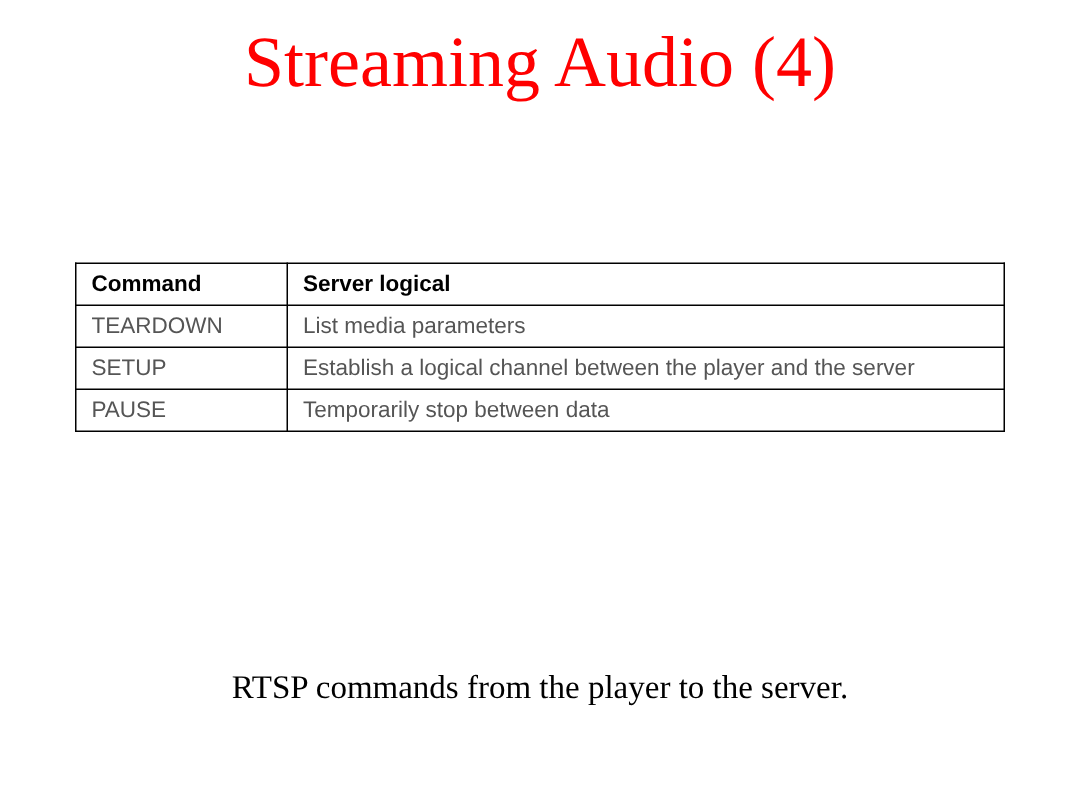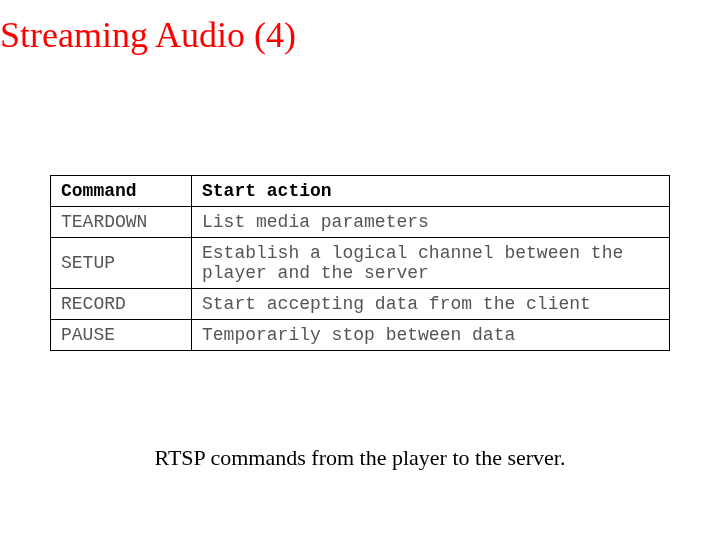--- a/index.html
+++ b/index.html
@@ -15,35 +15,36 @@
     position: relative;
     width: 720px;
     height: 540px;
     box-sizing: border-box;
   }
   .title {
     position: absolute;
     top: 14px;
     left: 0;
     width: 100%;
-    font-size: 36px;
+    text-align: center;
+    font-size: 48px;
     color: #ff0000;
     font-weight: normal;
   }
   .table-wrap {
     position: absolute;
     top: 175px;
     left: 50px;
     width: 620px;
   }
   table.rtsp {
     border-collapse: collapse;
     width: 100%;
-    font-family: Liberation Mono, monospace;
-    font-size: 18px;
+    font-family: Liberation Sans, sans-serif;
+    font-size: 15px;
     color: #555;
   }
   table.rtsp th, table.rtsp td {
     border: 1px solid #000;
     padding: 5px 10px 5px 10px;
     text-align: left;
     vertical-align: middle;
     font-weight: normal;
   }
   table.rtsp th {
@@ -69,35 +70,31 @@
 
 <div class="slide">
 
   <div class="title">Streaming Audio (4)</div>
 
   <div class="table-wrap">
     <table class="rtsp">
       <thead>
         <tr>
           <th class="cmd-col">Command</th>
-          <th>Start action</th>
+          <th>Server logical</th>
         </tr>
       </thead>
       <tbody>
         <tr>
           <td>TEARDOWN</td>
           <td>List media parameters</td>
         </tr>
         <tr>
           <td>SETUP</td>
           <td>Establish a logical channel between the player and the server</td>
-        </tr>
-        <tr>
-          <td>RECORD</td>
-          <td>Start accepting data from the client</td>
         </tr>
         <tr>
           <td>PAUSE</td>
           <td>Temporarily stop between data</td>
         </tr>
       </tbody>
     </table>
   </div>
 
   <div class="caption">RTSP commands from the player to the server.</div>

